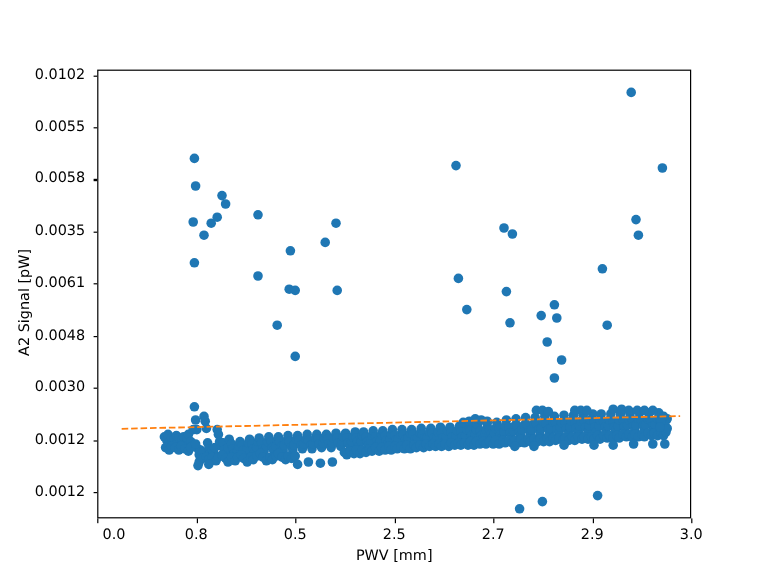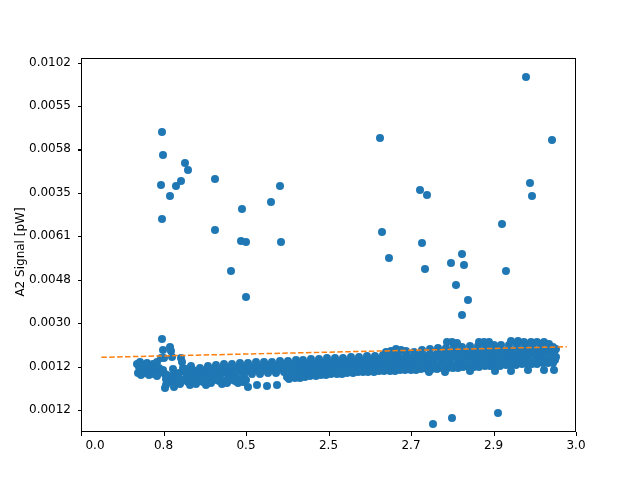--- a/index.html
+++ b/index.html
@@ -697,15 +697,16 @@
       <div class="ytick-mark" style="top: 192.887px;"></div>
       <div class="ytick-label" style="top: 192.887px;">0.0035</div>
       <div class="ytick-mark" style="top: 149.459px;"></div>
       <div class="ytick-label" style="top: 149.459px;">0.0058</div>
       <div class="ytick-mark" style="top: 106.031px;"></div>
       <div class="ytick-label" style="top: 106.031px;">0.0055</div>
       <div class="ytick-mark" style="top: 62.6033px;"></div>
       <div class="ytick-label" style="top: 62.6033px;">0.0102</div>
     </div>
 
+  <div id="xlabel">PWV [mm]</div>
   <div id="ylabel">A2 Signal [pW]</div>
 
 </div>
 
 </body></html>

